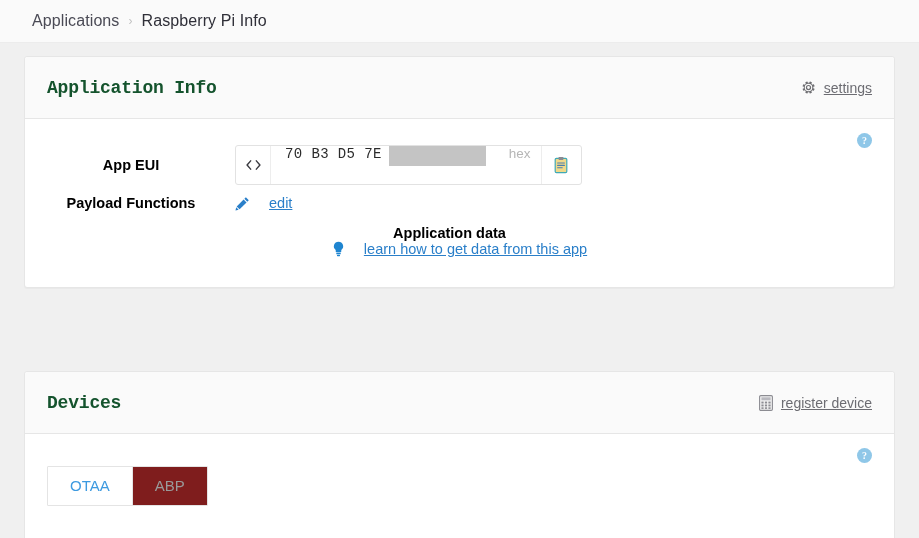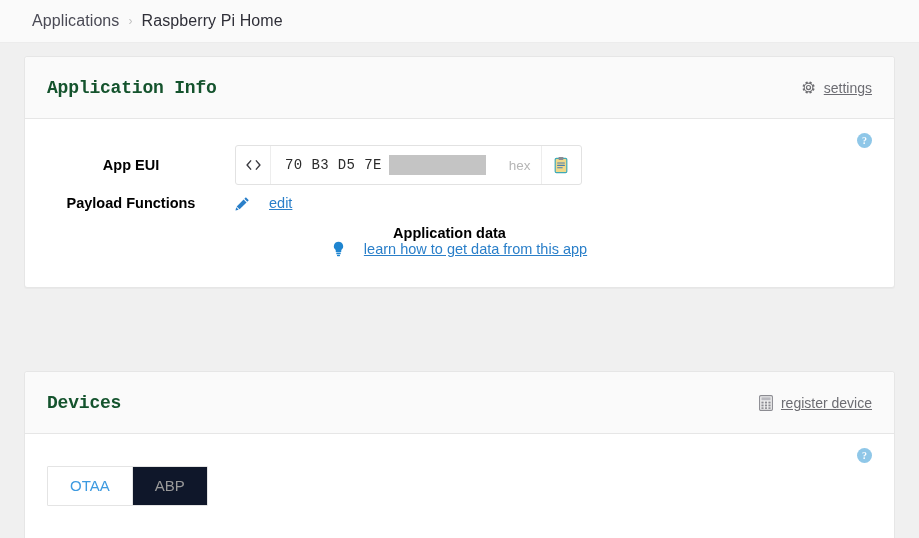--- a/index.html
+++ b/index.html
@@ -138,21 +138,20 @@
   .eui-prefix {
     width: 35px;
     display: flex;
     align-items: center;
     justify-content: center;
     border-right: 1px solid #ededed;
     cursor: pointer;
   }
   .eui-main {
     display: flex;
-    align-items: center;
     padding: 0 10px 0 14px;
     min-width: 230px;
     gap: 8px;
   }
   .eui-text {
     font-family: "Liberation Mono", monospace;
     font-size: 14px;
     color: #2b2b2b;
     letter-spacing: .4px;
     white-space: pre;
@@ -200,38 +199,38 @@
     border-radius: 1px;
     overflow: hidden;
     background: #fafafa;
   }
   .tab {
     padding: 0 22px;
     height: 38px;
     line-height: 38px;
     font-size: 15px;
     color: #9a9a9a;
-    background: #0f172a;
+    background: #7f1d1d;
     cursor: pointer;
   }
   .tab + .tab { border-left: 1px solid #e4e4e4; }
   .tab.active {
     background: #ffffff;
     color: #3d9ae0;
   }
 
   svg { display: block; }
 </style>
 </head>
 <body>
 
 <div class="topbar">
   <span class="crumb link">Applications</span>
   <span class="crumb-sep">›</span>
-  <span class="crumb current">Raspberry Pi Home</span>
+  <span class="crumb current">Raspberry Pi Info</span>
 </div>
 
 <div class="panel" style="top:56px;">
 
   <div class="panel-head">
     <span class="panel-title">Application Info</span>
     <div class="panel-head-actions">
       <div class="head-action">
         <span>
           <svg width="15" height="15" viewBox="0 0 16 16">

